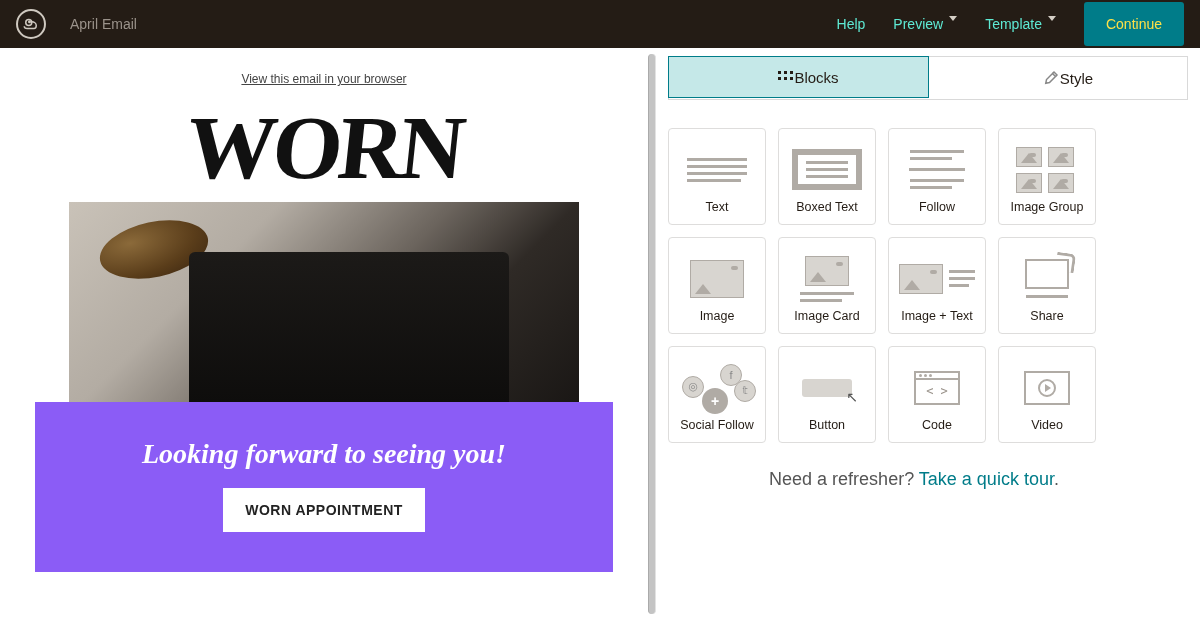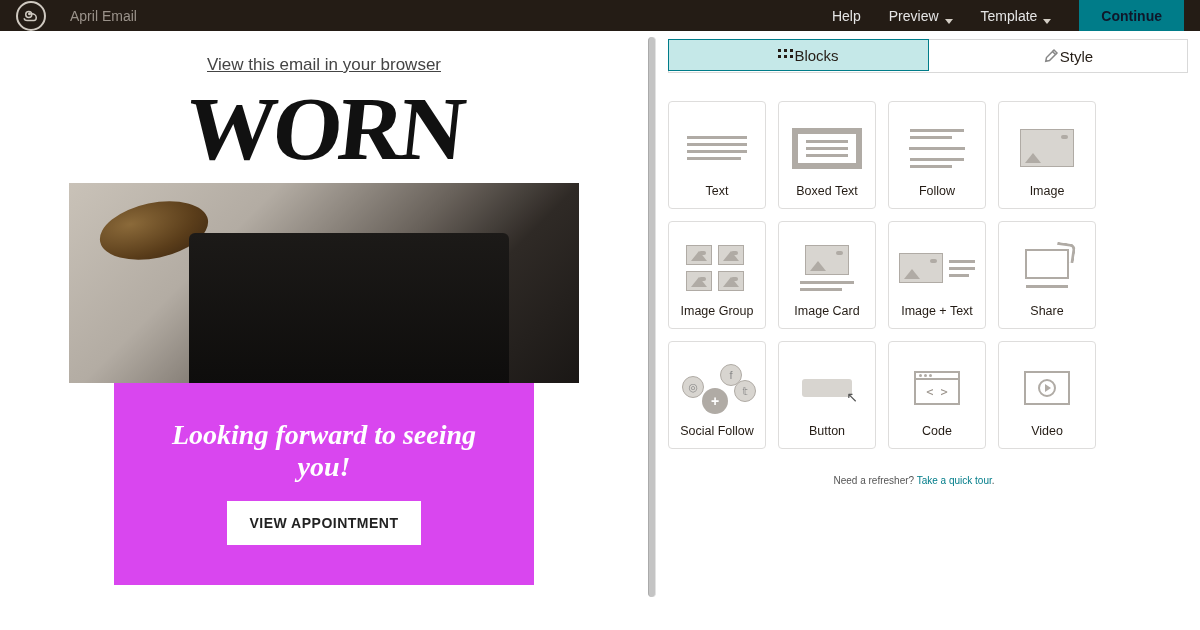--- a/index.html
+++ b/index.html
@@ -1,53 +1,53 @@
 <!DOCTYPE html>
 <html><head>
 <meta charset="utf-8">
 <style>
   * { box-sizing: border-box; margin: 0; padding: 0; }
   body { font-family: "Helvetica Neue", Arial, sans-serif; font-size: 14px; color: #241c15; width: 1200px; height: 630px; overflow: hidden; background: #fff; }
 
   
-  .topbar { height: 31px; background: #241c15; display: flex; align-items: center; padding: 0 16px; color: #b6b0a8; }
+  .topbar { height: 48px; background: #241c15; display: flex; align-items: center; padding: 0 16px; color: #b6b0a8; }
   .topbar .logo { width: 30px; height: 30px; border: 2px solid #cfc9c0; border-radius: 50%; display: flex; align-items: center; justify-content: center; margin-right: 24px; }
   .topbar .title { color: #9a928a; font-size: 14px; }
   .topbar .spacer { flex: 1; }
-  .topbar .nav-item { margin-right: 28px; color: #e5e5e5; font-size: 14px; cursor: pointer; display: flex; align-items: flex-end; gap: 6px; }
+  .topbar .nav-item { margin-right: 28px; color: #5eead4; font-size: 14px; cursor: pointer; display: flex; align-items: flex-start; gap: 6px; }
   .chev-down { width: 0; height: 0; border-left: 4px solid transparent; border-right: 4px solid transparent; border-top: 5px solid #d4cec5; display: inline-block; }
-  .continue-btn { background: #007c89; color: #0f172a; padding: 14px 22px; border-radius: 3px; font-weight: 700; cursor: pointer; }
+  .continue-btn { background: #007c89; color: #fde047; padding: 14px 22px; border-radius: 3px; font-weight: 400; cursor: pointer; }
 
   
   .main { display: flex; height: 582px; }
   .left { width: 648px; background: #fff; display: flex; flex-direction: column; align-items: center; padding-top: 24px; overflow: hidden; }
   .divider-bar { width: 8px; background: #c4c4c4; border-left: 1px solid #aaa; border-right: 1px solid #e2e2e2; height: 560px; margin-top: 6px; border-radius: 4px; }
   .right { flex: 1; background: #fff; padding: 8px 0 0 12px; }
 
   
-  .view-link { font-size: 17px; color: #444; text-decoration: underline; margin-bottom: 18px; }
+  .view-link { font-size: 12px; color: #444; text-decoration: underline; margin-bottom: 26px; }
   .brand-logo { font-family: "Brush Script MT", cursive; font-size: 90px; font-weight: 900; color: #111; transform: skewX(-6deg); letter-spacing: -4px; line-height: .8; margin-bottom: 18px; }
   .hero-img { width: 510px; height: 200px; background: linear-gradient(135deg,#c9c2b8 0%, #b3aca3 30%, #6a635c 55%, #2f2a26 72%, #1a1715 100%); display:block; position: relative; overflow:hidden;}
   .hero-img::before{content:"";position:absolute;left:30px;top:20px;width:110px;height:55px;background:radial-gradient(ellipse at 30% 30%,#8b6a3a,#5a3d1a 60%,#3a2510);border-radius:50%;transform:rotate(-12deg);}
   .hero-img::after{content:"";position:absolute;left:120px;bottom:0;width:320px;height:150px;background:linear-gradient(180deg,#1c1a18,#0e0d0c);border-radius:6px 6px 0 0;}
-  .red-panel { width: 420px; background: #d946ef; color: #fff; text-align: center; padding: 36px 40px 40px; }
+  .red-panel { width: 578px; background: #8b5cf6; color: #fff; text-align: center; padding: 36px 40px 40px; }
   .red-panel h2 { font-family: Georgia, "Times New Roman", serif; font-style: italic; font-weight: 700; font-size: 28px; margin-bottom: 18px; }
   .red-panel p { font-family: "Courier New", monospace; font-size: 14px; line-height: 1.6; margin-bottom: 32px; letter-spacing: .3px;}
   .view-appt-btn { display: inline-block; background: #fff; color: #222; font-weight: 700; font-size: 14px; letter-spacing: .5px; padding: 14px 22px; }
 
   
   .tabs { display: flex; border: 1px solid #d9d9d9; margin-right: 12px; }
-  .tab { flex: 1; height: 32px; display: flex; align-items: center; justify-content: center; gap: 0; font-size: 15px; cursor: pointer; border-right: 1px solid #d9d9d9; padding-left: 20px; }
+  .tab { flex: 1; height: 42px; display: flex; align-items: center; justify-content: center; gap: 0; font-size: 15px; cursor: pointer; border-right: 1px solid #d9d9d9; padding-left: 20px; }
   .tab:last-child{border-right:none;}
   .tab.active { background: #c5e8e8; border: 1px solid #007c89; margin:-1px; z-index:2; }
   .tab-icon { display:inline-flex; }
 
   
   .blocks-grid { display: flex; flex-wrap: wrap; gap: 12px; margin-top: 28px; padding-right: 0; }
-  .block { width: 98px; height: 108px; border: 1px solid #dedddc; border-radius: 4px; display: flex; flex-direction: column; align-items: center; justify-content: flex-end; padding: 10px 4px 10px; cursor: grab; }
+  .block { width: 98px; height: 97px; border: 1px solid #dedddc; border-radius: 4px; display: flex; flex-direction: column; align-items: center; justify-content: flex-end; padding: 10px 4px 10px; cursor: grab; }
   .block .thumb { flex:1; width:100%; display:flex; align-items:center; justify-content:center; }
   .block-label { font-size: 12.5px; color: #241c15; text-align:center; }
 
   
   .lines { display:flex; flex-direction:column; gap:4px; }
   .line { height:3px; background:#b0aba5; }
   .line.sm{width:42px;} .line.md{width:54px;} .line.lg{width:60px;}
   .boxed { border:6px solid #b0aba5; padding:6px 8px; }
   .img-ph { width:44px; height:30px; background:#d8d5d0; border:1px solid #b0aba5; position:relative; }
   .img-ph::before{content:"";position:absolute;right:5px;top:5px;width:7px;height:4px;border-radius:3px;background:#b0aba5;}
@@ -68,21 +68,21 @@
   .code-thumb{width:46px;height:34px;border:2px solid #b0aba5;display:flex;flex-direction:column;}
   .code-thumb .bar{height:7px;border-bottom:2px solid #b0aba5;display:flex;align-items:center;gap:2px;padding-left:3px;}
   .dot{width:3px;height:3px;background:#b0aba5;border-radius:50%;}
   .code-body{flex:1;display:flex;align-items:center;justify-content:center;font-size:12px;color:#9a938b;font-family:monospace;}
   .vid-thumb{width:46px;height:34px;border:2px solid #b0aba5;display:flex;align-items:center;justify-content:center;}
   .play{width:18px;height:18px;border:2px solid #b0aba5;border-radius:50%;display:flex;align-items:center;justify-content:center;}
   .tri{width:0;height:0;border-top:4px solid transparent;border-bottom:4px solid transparent;border-left:6px solid #b0aba5;margin-left:2px;}
   .div-thumb{display:flex;flex-direction:column;gap:8px;align-items:center;}
   .div-thumb .hr{width:56px;height:3px;background:#b0aba5;}
 
-  .refresher { text-align: center; margin-top: 26px; font-size: 10px; color: #555; padding-right: 40px;}
+  .refresher { text-align: center; margin-top: 26px; font-size: 18px; color: #555; padding-right: 40px;}
   .refresher a { color: #007c89; text-decoration: none; cursor:pointer;}
 </style>
 </head>
 <body>
 
 <div class="topbar">
   <div class="logo">
     <svg width="18" height="18" viewBox="0 0 24 24" fill="none" stroke="#cfc9c0" stroke-width="2">
         <circle cx="9" cy="10" r="4"></circle>
         <path d="M13 9c3 0 6 2 6 5 0 2-1 4-3 4H7c-2 0-4-1-4-3"></path>
@@ -105,21 +105,21 @@
   <div class="continue-btn">Continue</div>
 </div>
 
 <div class="main">
   <div class="left">
     <div class="view-link">View this email in your browser</div>
     <div class="brand-logo">WORN</div>
     <div class="hero-img"></div>
     <div class="red-panel">
       <h2>Looking forward to seeing you!</h2>
-      <span class="view-appt-btn">VIEW APPOINTMENT</span>
+      <span class="view-appt-btn">WORN APPOINTMENT</span>
     </div>
   </div>
 
   <div class="divider-bar"></div>
 
   <div class="right">
     <div class="tabs">
       <div class="tab active">
         <span class="tab-icon">
           <svg width="16" height="12" viewBox="0 0 16 12">
@@ -181,34 +181,34 @@
               <div class="lines">
                 <div class="line md"></div>
                 <div class="line sm"></div>
               </div>
             </div>
           </div>
         <div class="block-label">Follow</div>
       </div>
       <div class="block">
         <div class="thumb">
+            <div class="duo">
+              <div class="img-ph"></div>
+              <div class="img-ph"></div>
+              <div class="img-ph"></div>
+              <div class="img-ph"></div>
+            </div>
+          </div>
+        <div class="block-label">Image Group</div>
+      </div>
+      <div class="block">
+        <div class="thumb">
             <div class="img-ph big"></div>
           </div>
         <div class="block-label">Image</div>
-      </div>
-      <div class="block">
-        <div class="thumb">
-            <div class="duo">
-              <div class="img-ph"></div>
-              <div class="img-ph"></div>
-              <div class="img-ph"></div>
-              <div class="img-ph"></div>
-            </div>
-          </div>
-        <div class="block-label">Image Group</div>
       </div>
       <div class="block">
         <div class="thumb">
             <div class="stack">
               <div class="img-ph"></div>
               <div class="lines">
                 <div class="line md"></div>
                 <div class="line sm"></div>
               </div>
             </div>

